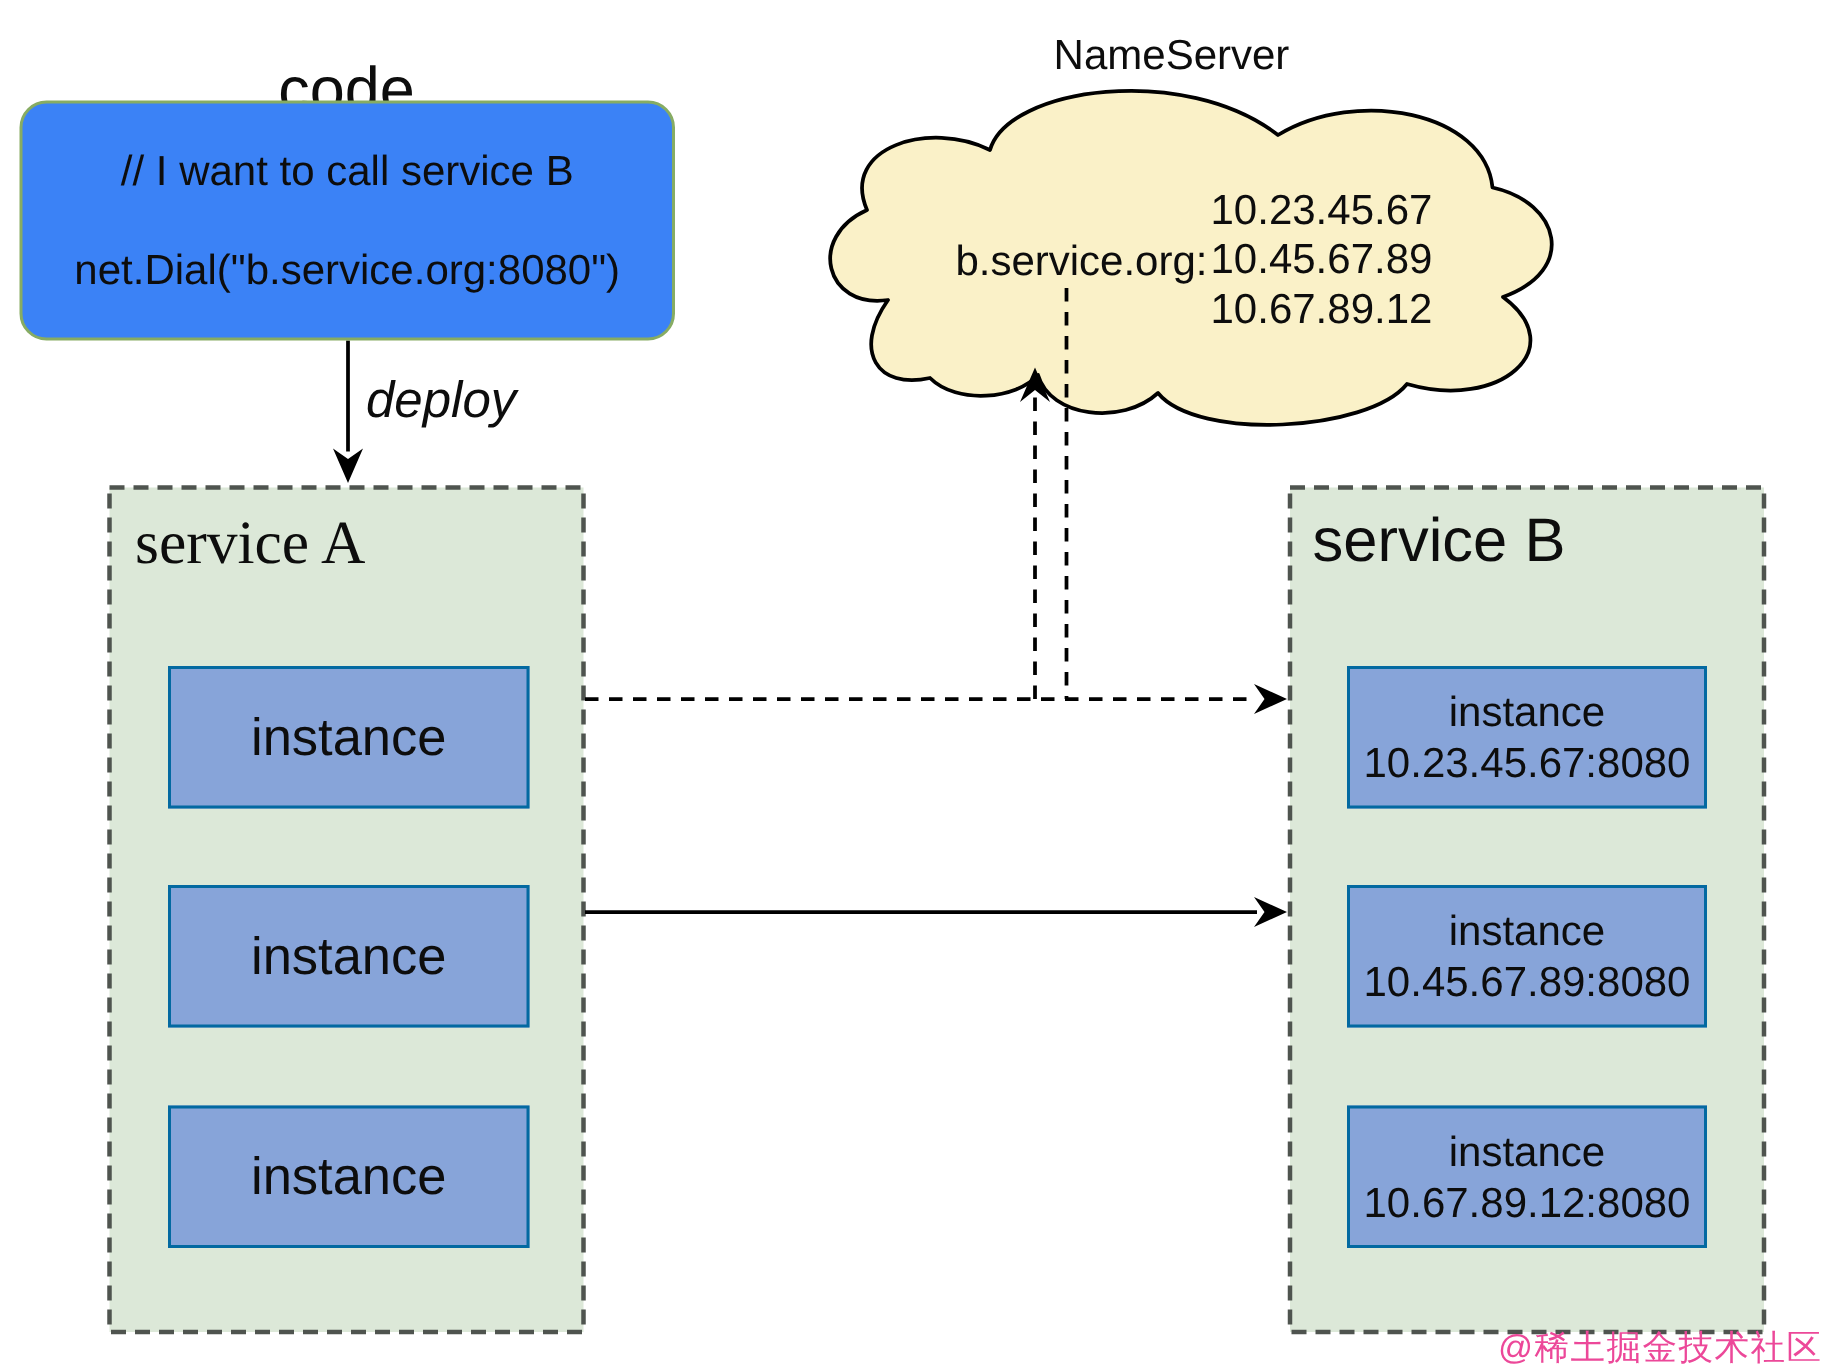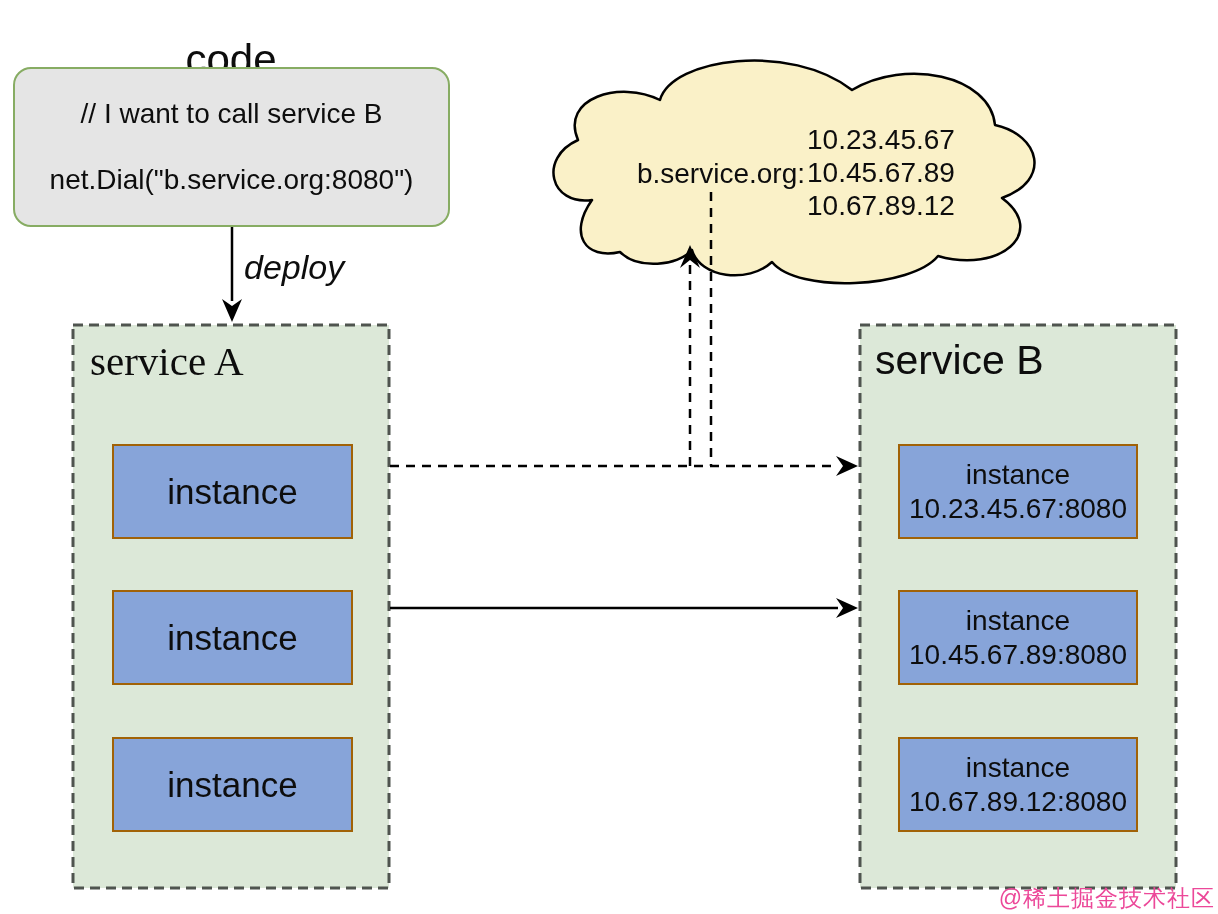--- a/index.html
+++ b/index.html
@@ -9,34 +9,34 @@
     overflow:hidden;
   }
   #layer-svg{position:absolute;left:0;top:0;width:1218px;height:914px;}
   .abs{position:absolute;}
 
   .diagram-title{font-size:42px;line-height:1.05;text-align:center;margin-top:28px;}
   .ns-title{font-size:28px;line-height:1.1;text-align:center;}
 
   .code-box{
     left:13px;top:67px;width:437px;height:160px;box-sizing:border-box;
-    background:#e5e5e5;border:2px solid #87ac63;border-radius:18px;
+    background:#3b82f6;border:2px solid #87ac63;border-radius:18px;
     display:flex;flex-direction:column;justify-content:center;align-items:center;gap:34px;
     font-size:28px;
   }
   .code-box div{white-space:nowrap;}
 
   .deploy-label{left:244px;top:248px;font-size:34px;font-style:italic;}
 
   .svc-title{font-size:41px;}
   .svc-a-title{left:90px;top:337px;font-family:Liberation Serif, serif;}
   .svc-b-title{left:875px;top:337px;}
 
   .instance{
-    box-sizing:border-box;background:#87a4d9;border:2px solid #a16207;
+    box-sizing:border-box;background:#87a4d9;border:2px solid #0369a1;
     display:flex;flex-direction:column;justify-content:center;align-items:center;
     text-align:center;
   }
   .inst-a{left:112px;width:241px;height:95px;font-size:35px;}
   .inst-b{left:898px;width:240px;height:95px;font-size:28px;line-height:34px;}
 
   .ns-domain{right:413px;top:157px;font-size:28px;line-height:33px;white-space:nowrap;margin-left:24px;}
   .ns-ips{left:807px;top:123px;font-size:28px;line-height:33px;display:flex;flex-direction:column;}
 
   .watermark{
@@ -82,20 +82,21 @@
 
   <div class="abs diagram-title" style="left:131px;top:10px;width:200px;">code</div>
 
   <div class="abs code-box">
     <div>// I want to call service B</div>
     <div>net.Dial("b.service.org:8080")</div>
   </div>
 
   <div class="abs deploy-label">deploy</div>
 
+  <div class="abs ns-title" style="left:661px;top:22px;width:240px;">NameServer</div>
 
   <div class="abs ns-domain">b.service.org:</div>
 
   <div class="abs ns-ips">
     <span>10.23.45.67</span>
     <span>10.45.67.89</span>
     <span>10.67.89.12</span>
   </div>
 
   <div class="abs svc-title svc-a-title">service A</div>

